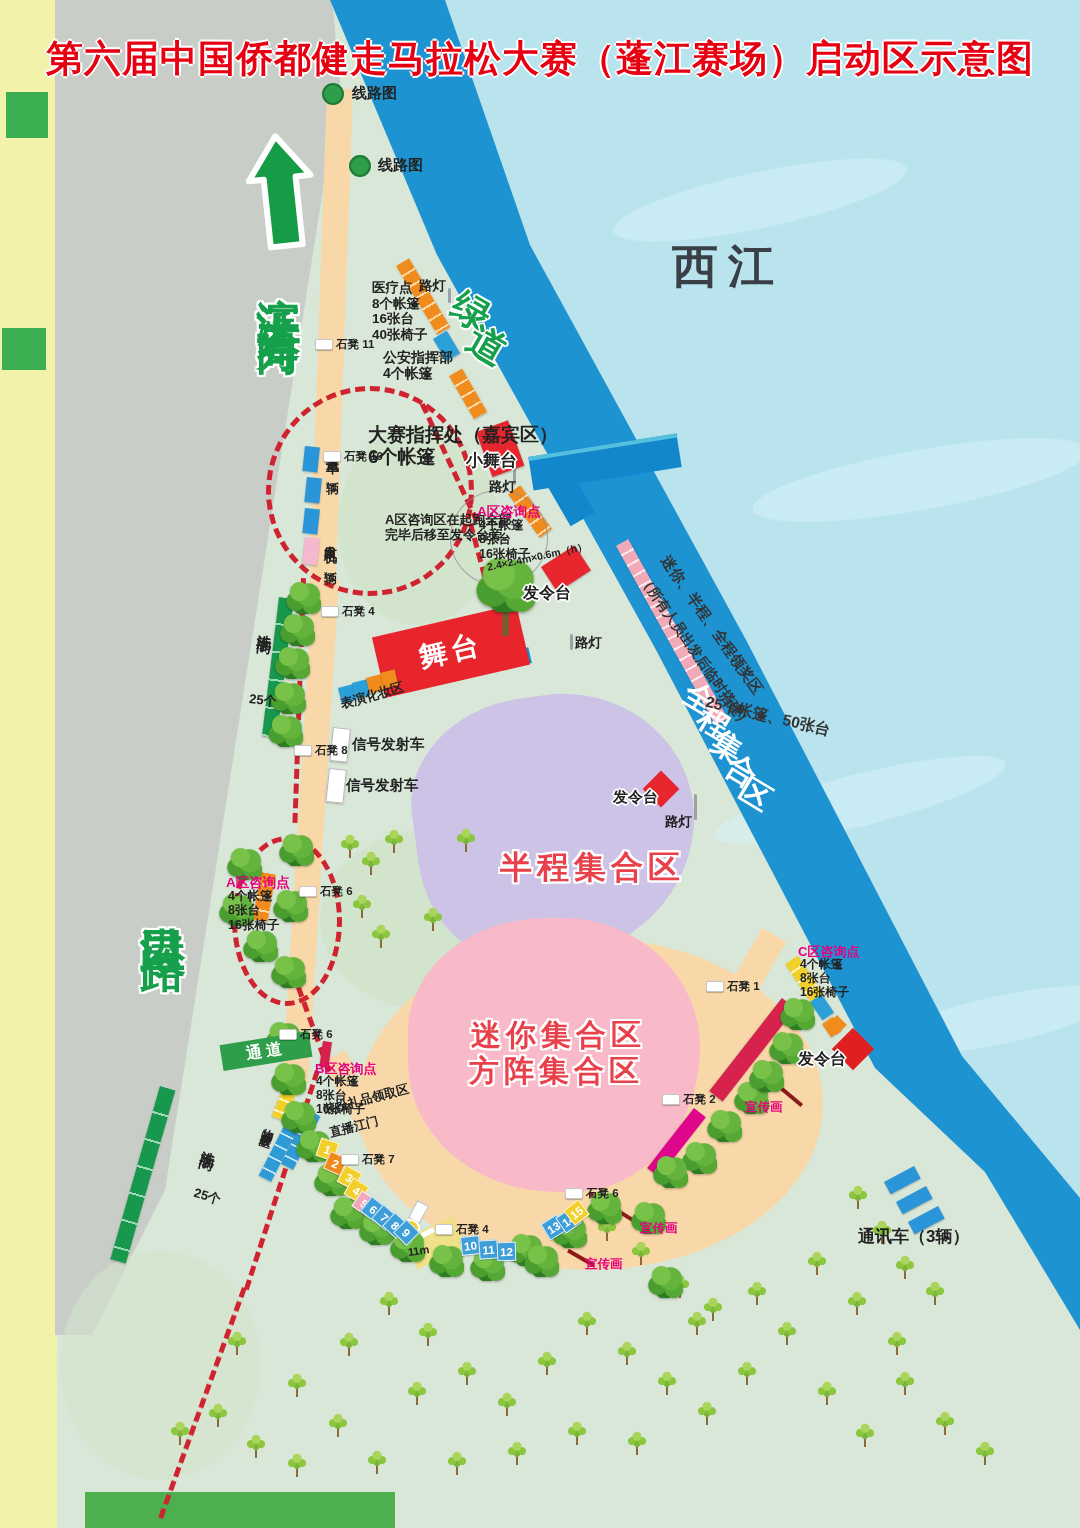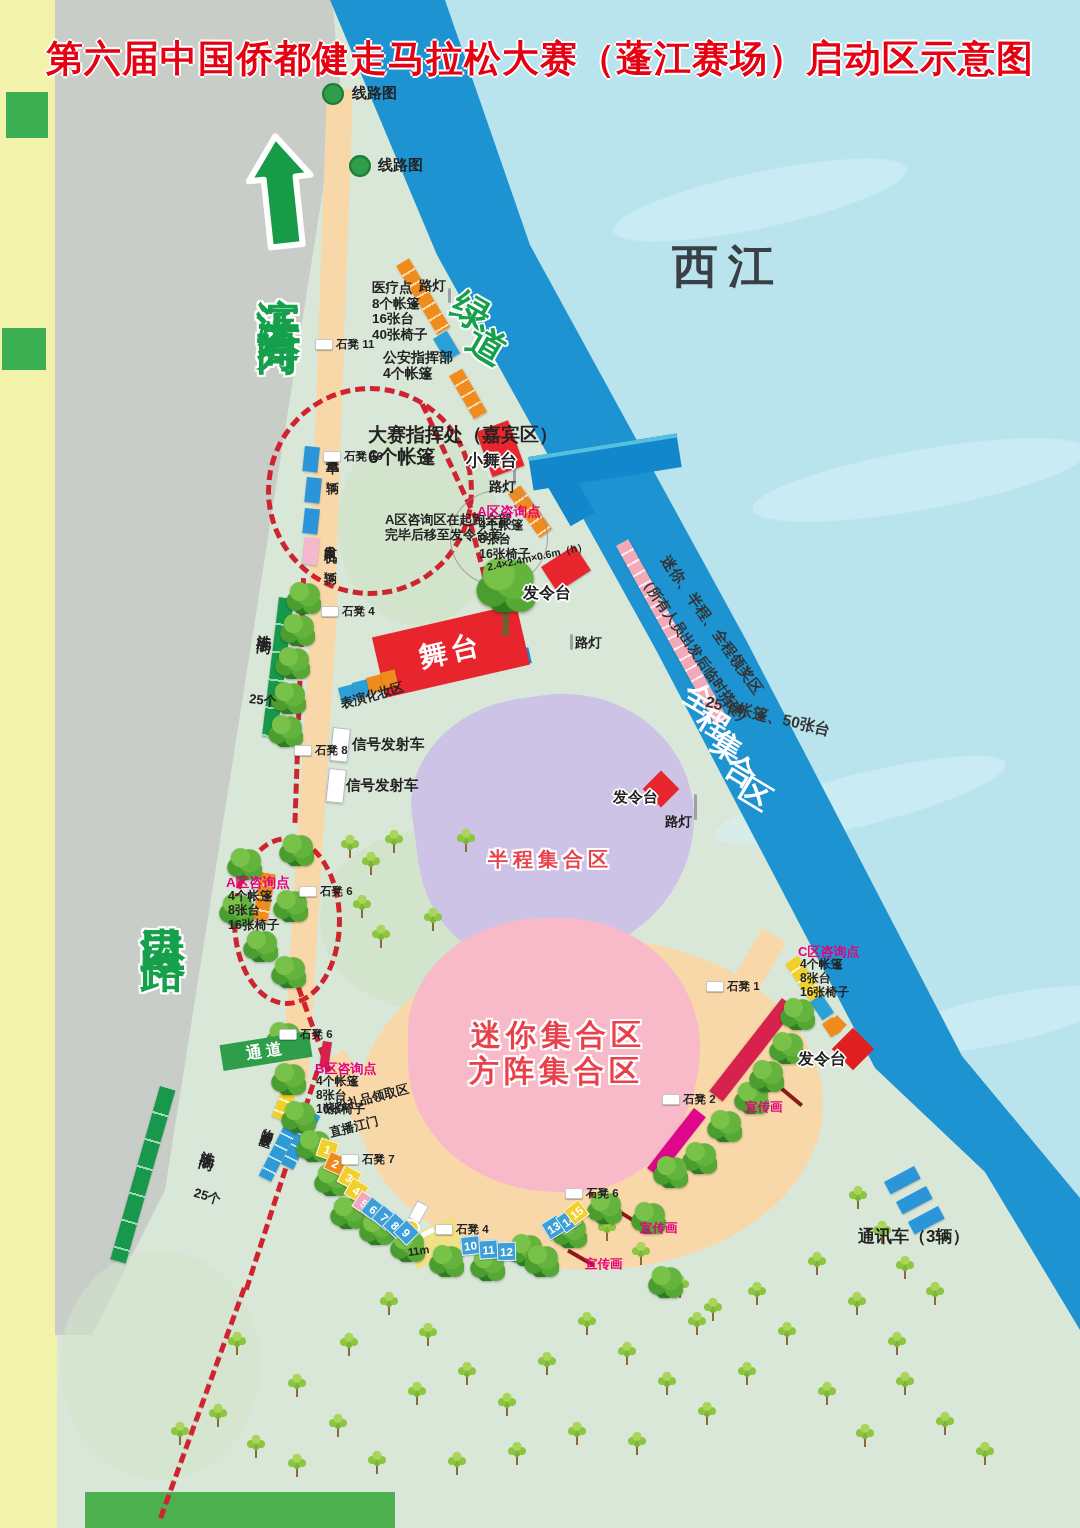--- a/index.html
+++ b/index.html
@@ -186,21 +186,21 @@
   <div class="bar" style="left:884px;top:1182px;width:34px;height:14px;background:#2a95d8;transform:rotate(-28deg);"></div>
   <div class="bar" style="left:896px;top:1202px;width:34px;height:14px;background:#2a95d8;transform:rotate(-28deg);"></div>
   <div class="bar" style="left:908px;top:1222px;width:34px;height:14px;background:#2a95d8;transform:rotate(-28deg);"></div>
 
   <div class="abs" style="left:401px;top:1219px;width:15px;height:15px;border-radius:50%;background:#f2cf2a;border:2px solid #fff;z-index:6;"></div>
   <div class="abs" style="left:412px;top:1202px;width:11px;height:18px;background:#fff;border:1px solid #bbb;transform:rotate(28deg);z-index:5;"></div>
 
   <div class="abs" style="left:502px;top:608px;width:7px;height:28px;background:#7a5a33;z-index:4;"></div>
   <div class="tree" style="left:505px;top:585px;transform:scale(1.7);"></div>
 
-  <div class="zone-red" style="left:488px;top:846px;font-size:20px;">半程集合区</div>
+  <div class="zone-red" style="left:500px;top:846px;font-size:32px;">半程集合区</div>
   <div class="zone-red" style="left:469px;top:1051px;font-size:30px;">方阵集合区</div>
   <div class="zone-red" style="left:471px;top:1015px;font-size:30px;">迷你集合区</div>
 
   <div class="abs" style="left:672px;top:552px;z-index:8;font-size:15px;font-weight:bold;color:#333;white-space:nowrap;transform:rotate(55deg);transform-origin:top left;">迷你、半程、全程领奖区</div>
   <div class="abs" style="left:650px;top:572px;z-index:8;font-size:14px;font-weight:bold;color:#333;white-space:nowrap;transform:rotate(55deg);transform-origin:top left;">（所有人员出发后临时搭建）</div>
   <div class="abs" style="left:708px;top:692px;z-index:8;font-size:15.5px;font-weight:bold;color:#333;white-space:nowrap;transform:rotate(13deg);transform-origin:top left;">25个帐篷、50张台</div>
 
   <div id="gen">
       <div class="an" style="left: 352px; top: 84px; font-size: 15px;">
         <div>线路图</div>

